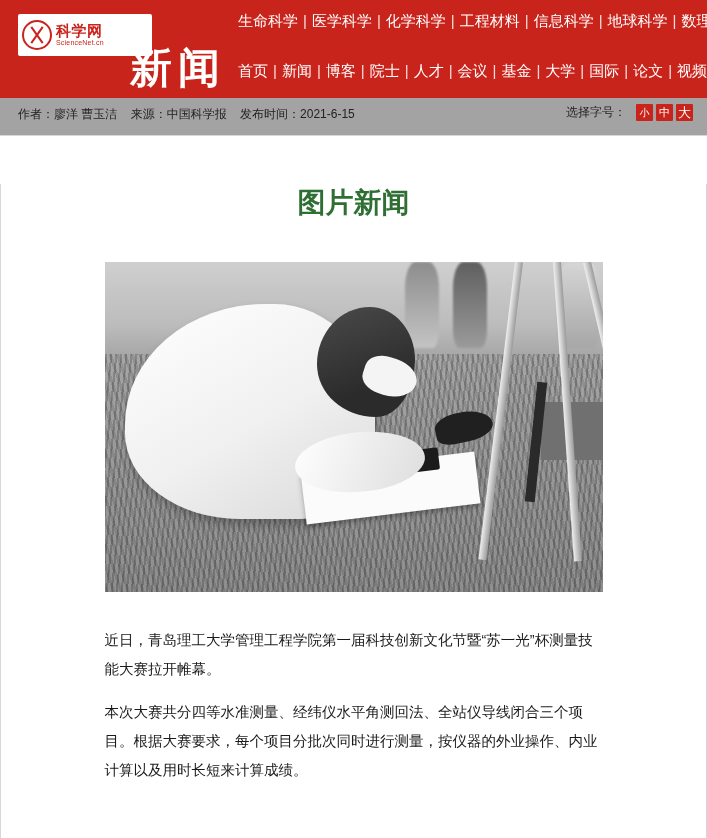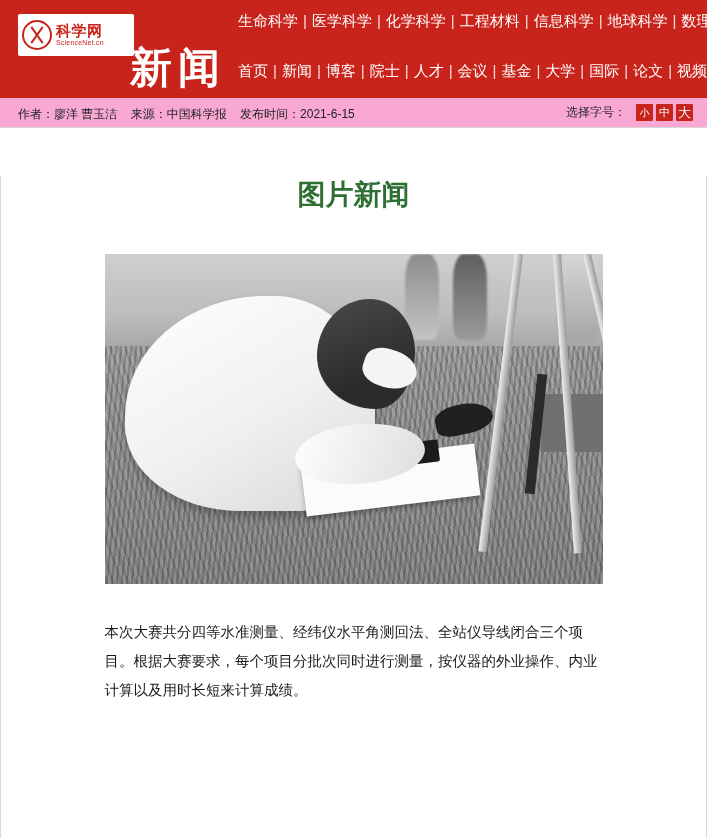--- a/index.html
+++ b/index.html
@@ -20,21 +20,21 @@
     width: 707px;
     height: 98px;
     background: #c9241c;
     position: relative;
     overflow: hidden;
   }
   .logo-box {
     position: absolute;
     left: 18px;
     top: 14px;
-    width: 116px;
+    width: 134px;
     height: 42px;
     background: #ffffff;
     border-radius: 2px;
     display: flex;
     align-items: center;
     padding: 0 4px;
     box-sizing: border-box;
   }
   .logo-emblem {
     width: 30px;
@@ -109,22 +109,22 @@
   .nav-sep {
     color: #ffffff;
     padding: 0 5px;
     opacity: .85;
   }
 
   
   .meta-bar {
     position: relative;
     width: 707px;
-    height: 30px;
-    background: #f9a8d4;
+    height: 38px;
+    background: #a3a3a3;
     border-bottom: 1px solid #d7d7d7;
     box-sizing: border-box;
   }
   .meta-left {
     position: absolute;
     left: 18px;
     top: 8px;
     font-size: 12px;
     color: #222222;
     white-space: nowrap;
@@ -383,16 +383,17 @@
     <div class="photo-shoe"></div>
     <div class="photo-person"></div>
     <div class="photo-head"></div>
     <div class="photo-mask"></div>
     <div class="photo-paper"></div>
     <div class="photo-device"></div>
     <div class="photo-arm"></div>
   </div>
 
   <div class="body-text">
+    <p>近日，青岛理工大学管理工程学院第一届科技创新文化节暨“苏一光”杯测量技能大赛拉开帷幕。</p>
     <p>本次大赛共分四等水准测量、经纬仪水平角测回法、全站仪导线闭合三个项目。根据大赛要求，每个项目分批次同时进行测量，按仪器的外业操作、内业计算以及用时长短来计算成绩。</p>
 
   </div>
 </div>
 
 </body></html>

